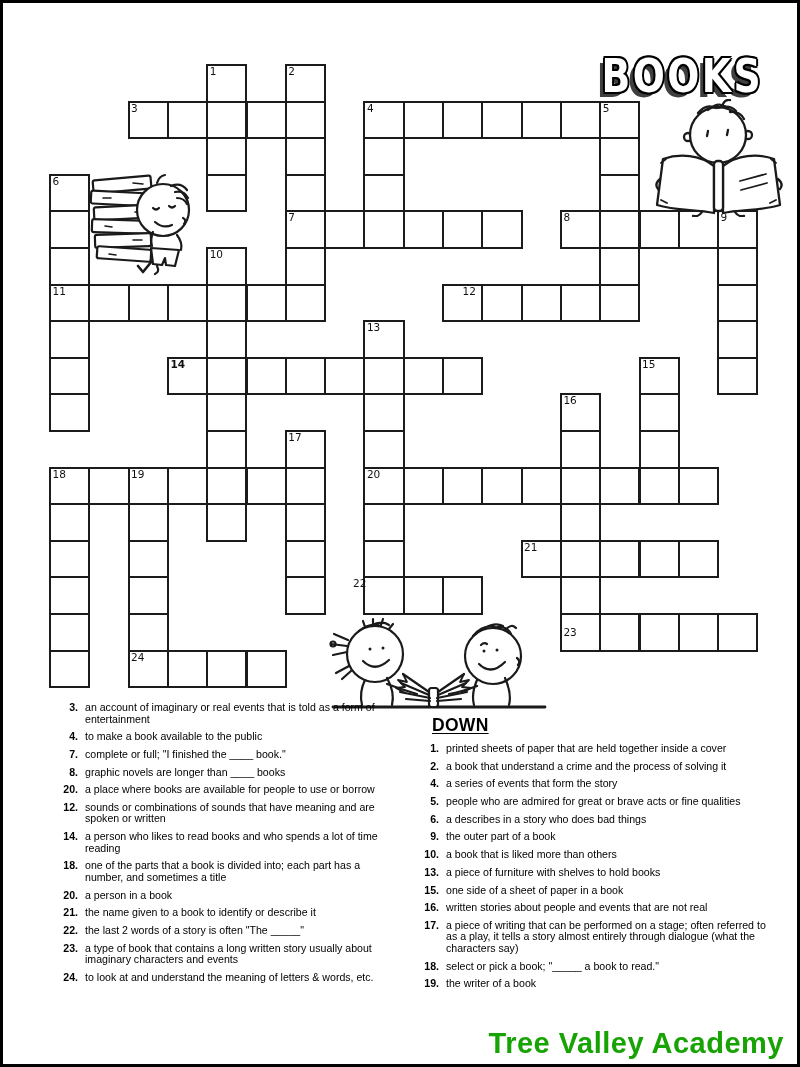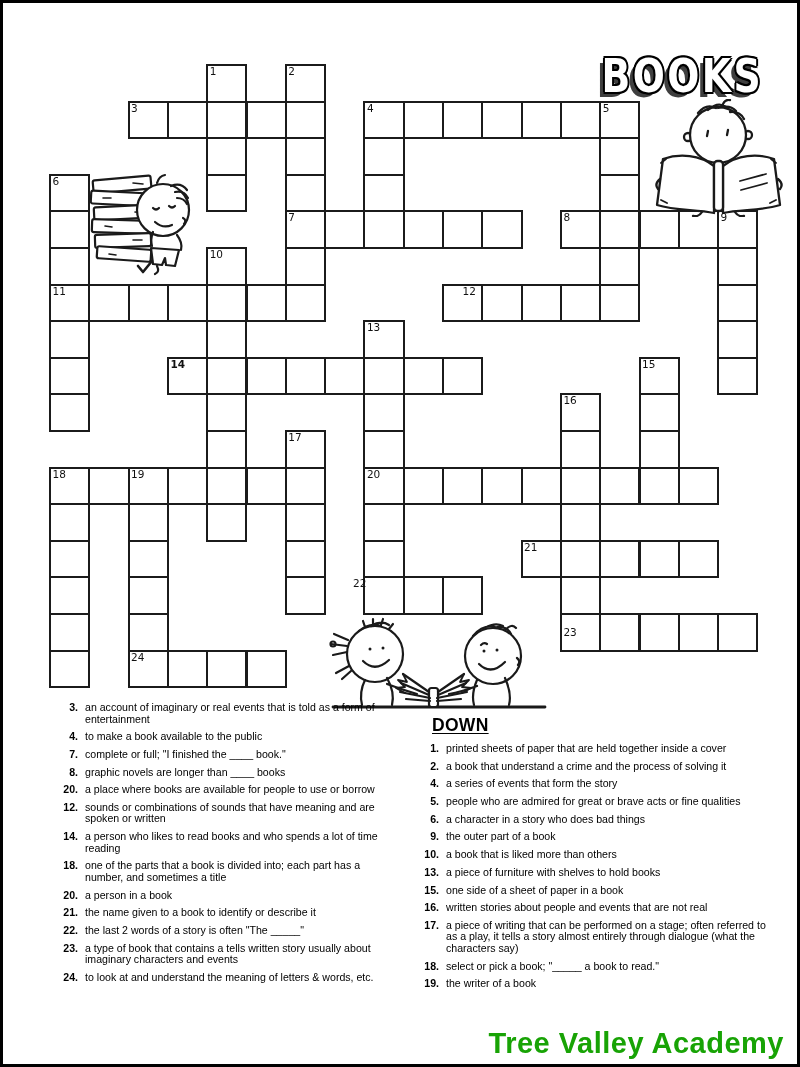--- a/index.html
+++ b/index.html
@@ -310,21 +310,21 @@
         <li>
           <span class="cnum">21.</span>
           <span class="ctext">the name given to a book to identify or describe it</span>
         </li>
         <li>
           <span class="cnum">22.</span>
           <span class="ctext">the last 2 words of a story is often "The _____"</span>
         </li>
         <li>
           <span class="cnum">23.</span>
-          <span class="ctext">a type of book that contains a tells written story usually about imaginary characters and events</span>
+          <span class="ctext">a type of book that contains a long written story usually about imaginary characters and events</span>
         </li>
         <li>
           <span class="cnum">24.</span>
           <span class="ctext">to look at and understand the meaning of letters &amp; words, etc.</span>
         </li>
       </ol>
   </section>
 
   <section class="clues down">
     <h2>DOWN</h2>
@@ -340,21 +340,21 @@
         <li>
           <span class="cnum">4.</span>
           <span class="ctext">a series of events that form the story</span>
         </li>
         <li>
           <span class="cnum">5.</span>
           <span class="ctext">people who are admired for great or brave acts or fine qualities</span>
         </li>
         <li>
           <span class="cnum">6.</span>
-          <span class="ctext">a character in a story who does bad things</span>
+          <span class="ctext">a describes in a story who does bad things</span>
         </li>
         <li>
           <span class="cnum">9.</span>
           <span class="ctext">the outer part of a book</span>
         </li>
         <li>
           <span class="cnum">10.</span>
           <span class="ctext">a book that is liked more than others</span>
         </li>
         <li>

